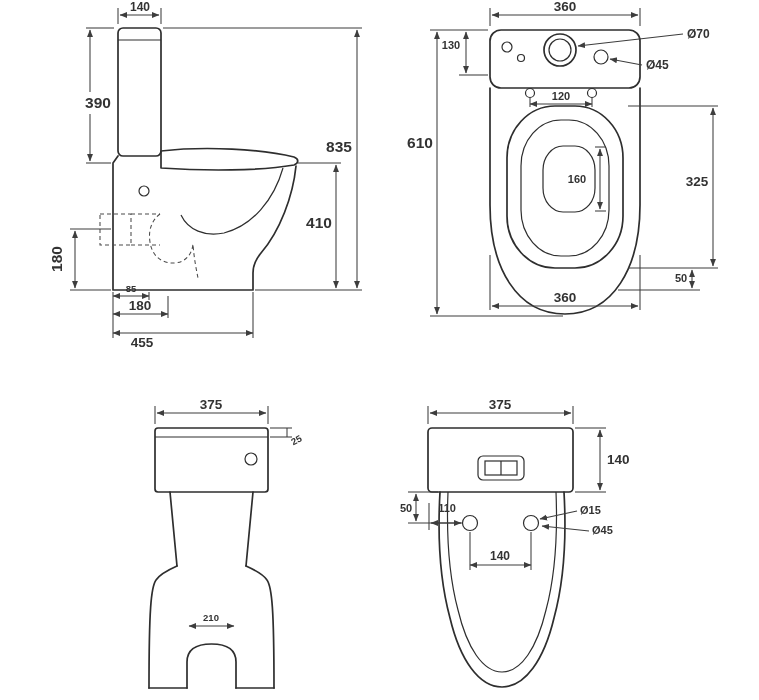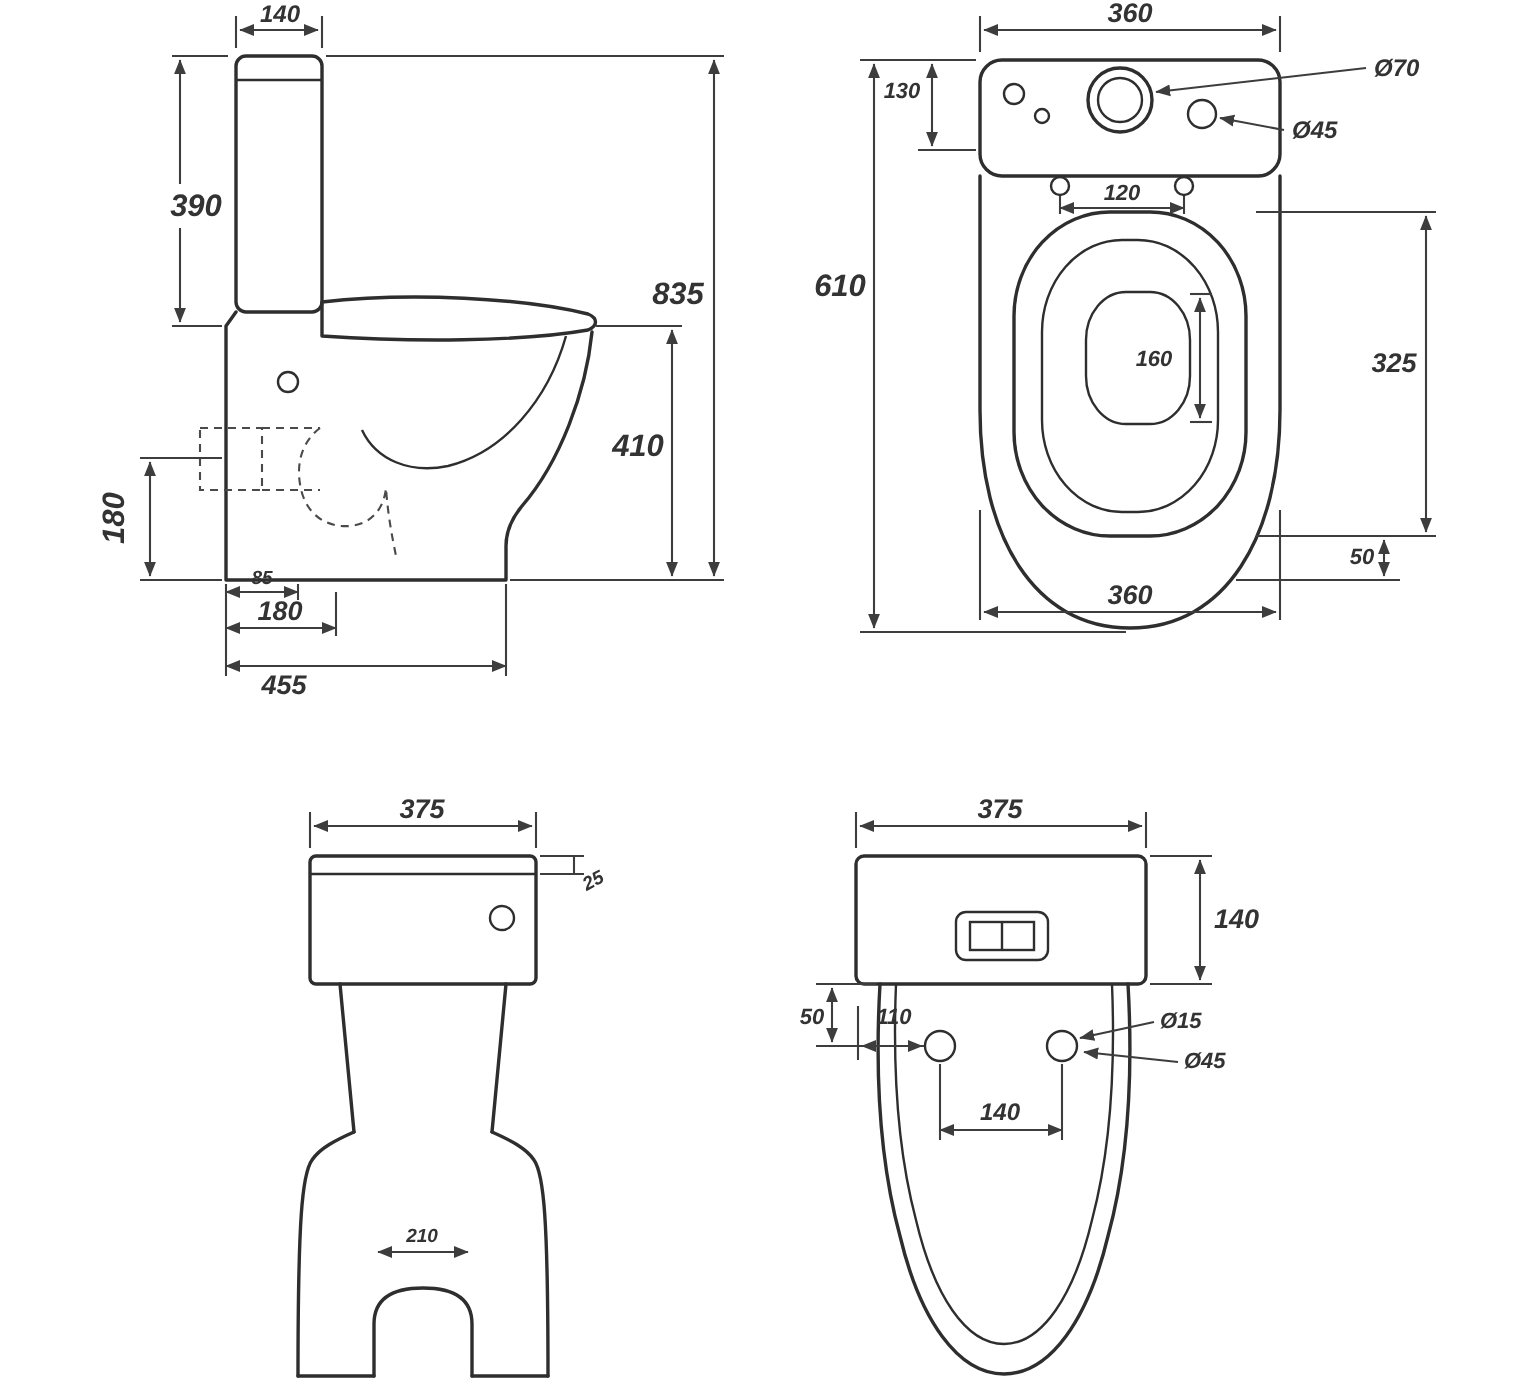--- a/index.html
+++ b/index.html
@@ -1,16 +1,16 @@
 <!DOCTYPE html>
 <html><head>
 <meta charset="utf-8">
 <style>
   html,body{margin:0;padding:0;background:#ffffff;}
-  .stage{position:relative;width:759px;height:700px;background:#ffffff;overflow:hidden;font-style:italic;}
+  .stage{position:relative;width:759px;height:700px;background:#ffffff;overflow:hidden;}
   svg{display:block;}
   .outline{fill:none;stroke:#2e2e2e;stroke-width:1.7;stroke-linejoin:round;stroke-linecap:round;}
   .thin{fill:none;stroke:#2e2e2e;stroke-width:1.2;}
   .dim{fill:none;stroke:#3d3d3d;stroke-width:1.05;}
   .dash{fill:none;stroke:#4a4a4a;stroke-width:1.05;stroke-dasharray:4 3;}
   text{font-family:"Liberation Sans",sans-serif;font-weight:bold;fill:#333333;}
   .dl{text-anchor:middle;}
   .start{text-anchor:start;}
   .s9{font-size:9.5px;}
   .s11{font-size:11px;}

